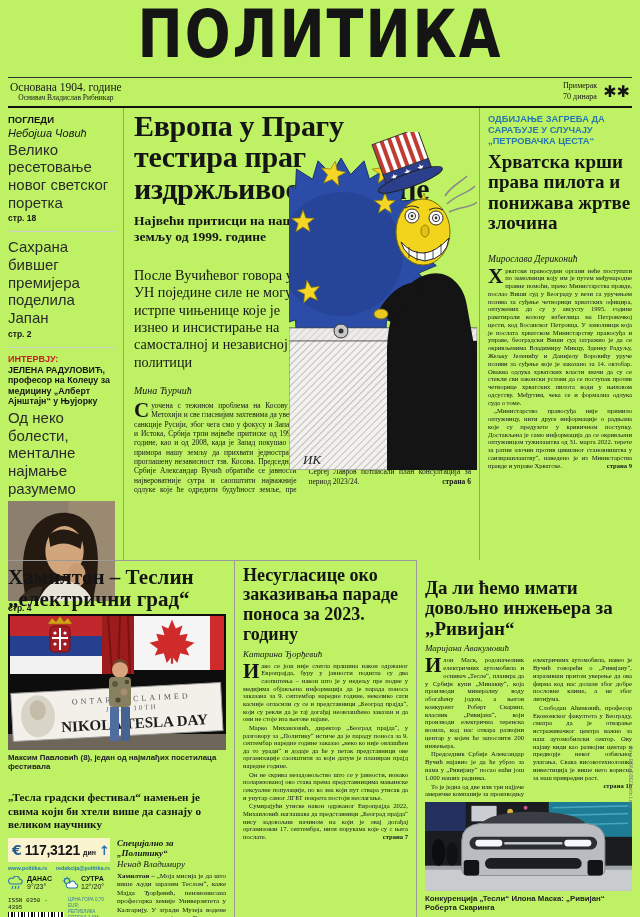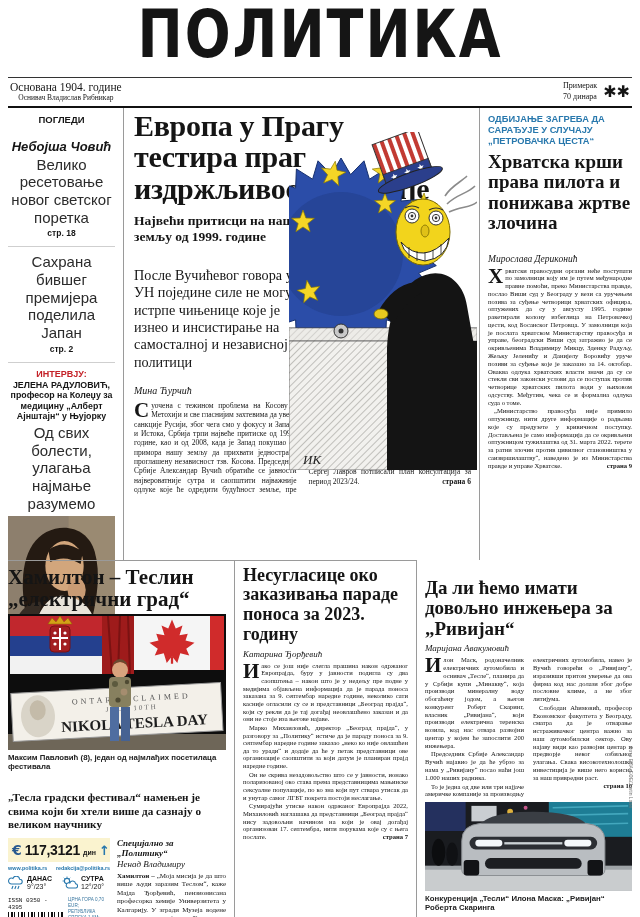--- a/index.html
+++ b/index.html
@@ -1,40 +1,40 @@
 <!DOCTYPE html>
 <html><head>
 <meta charset="utf-8">
 <style>
   html,body{margin:0;padding:0;background:#e9e9e9;}
-  .page{width:640px;height:917px;background:#ffffff;margin:0 auto;position:relative;
+  .page{width:640px;height:917px;background:#bef264;margin:0 auto;position:relative;
         font-family:"Liberation Serif",serif;color:#151515;box-sizing:border-box;
         padding:0 8px;overflow:hidden;}
   
   .logo{ text-align:center;font-family:"DejaVu Sans",sans-serif;font-weight:bold;
          font-size:54px;letter-spacing:2px;line-height:62px;margin-top:6px;
          transform:scaleY(1.22);transform-origin:center 62%;}
   .dateline{display:flex;justify-content:space-between;align-items:center;
             border-top:1px solid #333;border-bottom:2.5px solid #111;
             padding:3px 2px;margin-top:9px;}
   .dl-left{font-size:8px;line-height:1.35;}
   .dl-center{text-align:center;}
   .dl-c1{font-size:11.5px;text-align:center;}
   .dl-c2{font-size:7.5px;}
   .dl-right{display:flex;align-items:center;gap:6px;}
   .dl-r{font-size:8px;line-height:1.35;}
   .dl-stars{font-size:16px;font-weight:bold;font-family:"DejaVu Sans",sans-serif;}
   
   .top{display:flex;height:452px;}
-  .rail-l{width:116px;flex:none;padding:6px 8px 0 0;border-right:1px solid #9a9a9a;box-sizing:border-box;text-align:center;}
+  .rail-l{width:116px;flex:none;padding:6px 8px 0 0;border-right:1px solid #9a9a9a;box-sizing:border-box;}
   .center{flex:1;padding:2px 8px 0 10px;border-right:1px solid #9a9a9a;position:relative;box-sizing:border-box;}
   .rail-r{width:152px;flex:none;padding:6px 0 0 8px;box-sizing:border-box;position:relative;z-index:2;}
   
   .sec-label{font-family:"Liberation Sans",sans-serif;font-weight:bold;font-size:9.5px;}
-  .rail-author{font-family:"Liberation Sans",sans-serif;font-weight:bold;font-style:italic;font-size:13px;margin-top:14px;}
+  .rail-author{font-family:"Liberation Sans",sans-serif;font-weight:normal;font-style:italic;font-size:11px;margin-top:2px;}
   .rail-h{font-family:"Liberation Sans",sans-serif;font-size:15px;line-height:1.18;color:#2b2b2b;margin-top:2px;}
   .rail-pg{font-family:"Liberation Sans",sans-serif;font-weight:bold;font-size:8.5px;margin-top:2px;}
   .rail-div{border:none;border-top:1px solid #cfcfcf;margin:8px 0 6px 0;}
   .kicker-red{font-family:"Liberation Sans",sans-serif;font-weight:bold;font-size:9px;color:#c42127;}
   .rail-lead{font-family:"Liberation Sans",sans-serif;font-weight:bold;font-size:8.8px;line-height:1.2;margin-top:1px;}
   .portrait{width:100%;height:100px;margin-top:4px;display:block;}
   
   .main-h{font-size:30px;line-height:1.05;font-weight:bold;width:310px;letter-spacing:-.3px;}
   .main-sub{font-size:13.5px;font-weight:bold;line-height:1.18;width:175px;margin-top:9px;}
   .main-deck{font-size:14.2px;line-height:1.22;width:180px;margin-top:22px;}
@@ -128,21 +128,21 @@
       <div class="sec-label">ПОГЛЕДИ</div>
       <div class="rail-author">Небојша Човић</div>
       <div class="rail-h">Велико ресетовање новог светског поретка</div>
       <div class="rail-pg">стр. 18</div>
       <hr class="rail-div">
       <div class="rail-h">Сахрана бившег премијера поделила Јапан</div>
       <div class="rail-pg">стр. 2</div>
       <hr class="rail-div">
       <div class="kicker-red">ИНТЕРВЈУ:</div>
       <div class="rail-lead">ЈЕЛЕНА РАДУЛОВИЋ, професор на Колеџу за медицину „Алберт Ајнштајн“ у Њујорку</div>
-      <div class="rail-h">Од свих болести, улагања најмање разумемо</div>
+      <div class="rail-h">Од неко болести, менталне најмање разумемо</div>
       <svg class="portrait" viewBox="0 0 106 100" preserveAspectRatio="none">
         <rect width="106" height="100" fill="#8d7f6d"></rect>
         <rect x="60" width="46" height="100" fill="#9a8a72"></rect>
         <path d="M18,100 C10,60 16,28 38,16 C58,6 80,14 86,36 C92,58 88,80 84,100 Z" fill="#241a12"></path>
         <ellipse cx="56" cy="50" rx="19" ry="25" fill="#d2a67c"></ellipse>
         <path d="M40,34 Q56,22 74,36 L72,48 Q56,38 42,46 Z" fill="#241a12"></path>
         <ellipse cx="68" cy="74" rx="9" ry="12" fill="#c99b74"></ellipse>
         <path d="M30,100 Q40,78 56,80 Q76,82 84,100 Z" fill="#e9e4da"></path>
         <path d="M10,100 Q20,84 34,86 L30,100 Z" fill="#352c24"></path>
       </svg>

